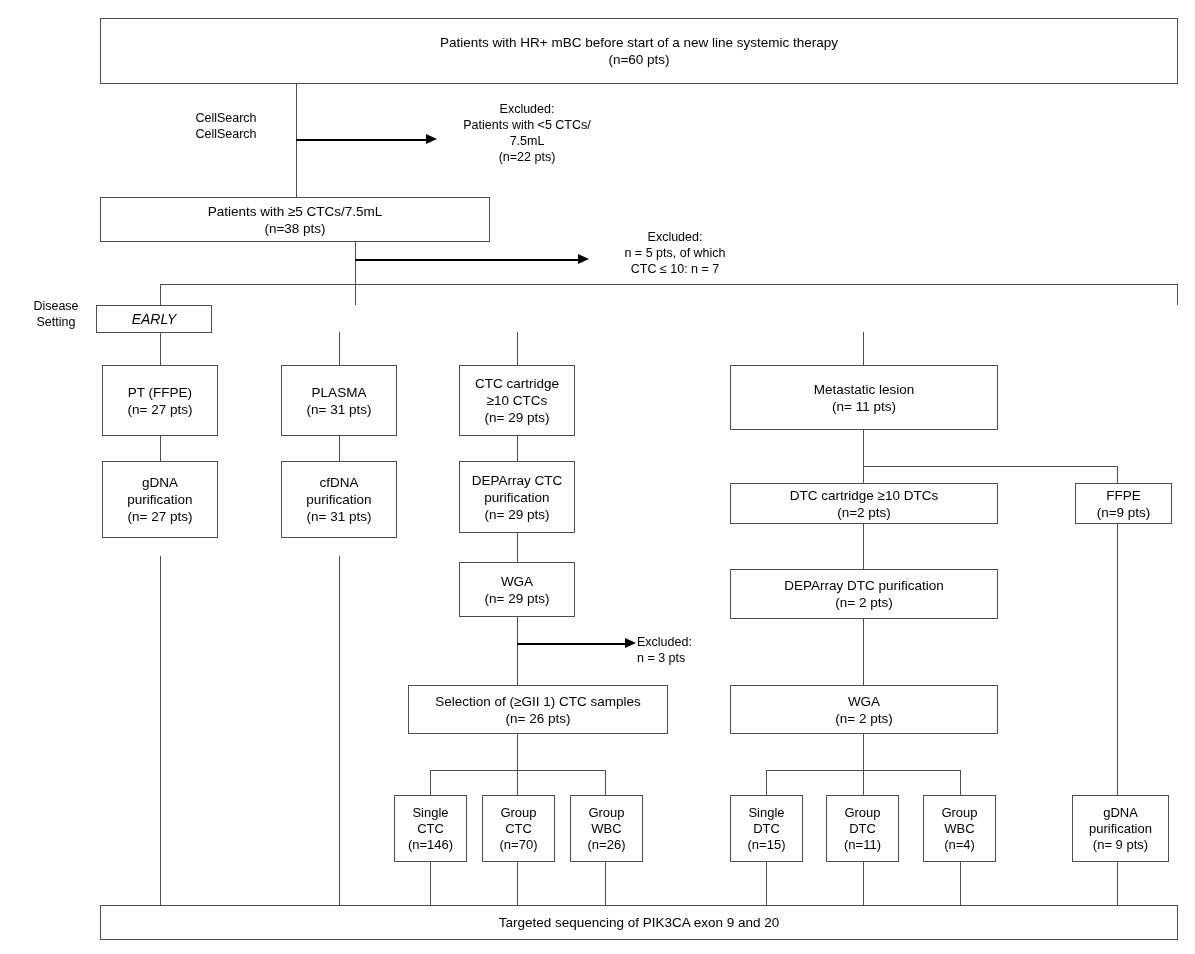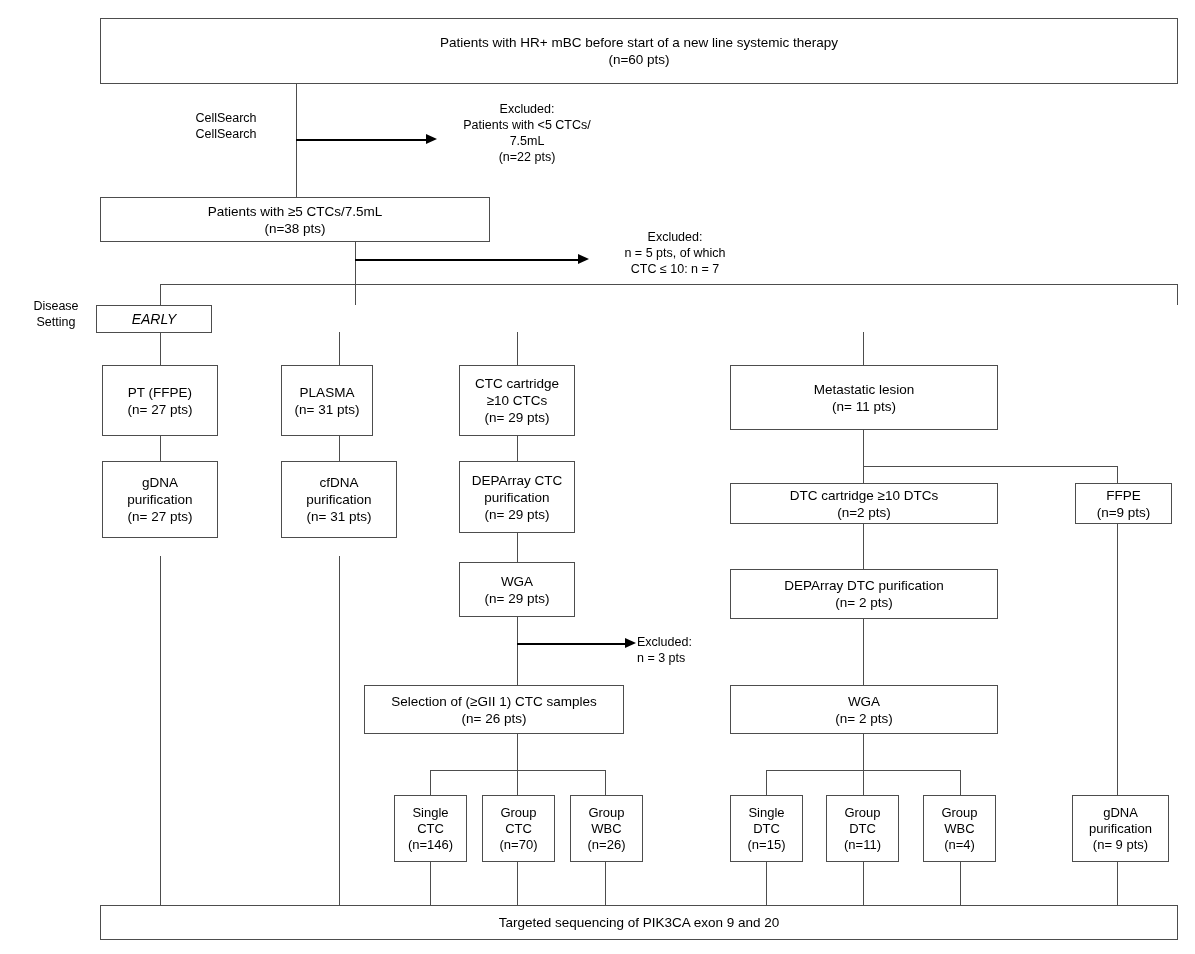--- a/index.html
+++ b/index.html
@@ -186,21 +186,21 @@
   <div class="box italic" style="left:96px; top:305px; width:116px; height:28px;">
     <span class="ln">EARLY</span>
   </div>
 
 
   <div class="box" style="left:102px; top:365px; width:116px; height:71px;">
     <span class="ln">PT (FFPE)</span>
     <span class="ln">(n= 27 pts)</span>
   </div>
 
-  <div class="box" style="left:281px; top:365px; width:92px; height:71px;">
+  <div class="box" style="left:281px; top:365px; width:116px; height:71px;">
     <span class="ln">PLASMA</span>
     <span class="ln">(n= 31 pts)</span>
   </div>
 
   <div class="box" style="left:459px; top:365px; width:116px; height:71px;">
     <span class="ln">CTC cartridge</span>
     <span class="ln">≥10 CTCs</span>
     <span class="ln">(n= 29 pts)</span>
   </div>
 
@@ -240,21 +240,21 @@
   <div class="box" style="left:459px; top:562px; width:116px; height:55px;">
     <span class="ln">WGA</span>
     <span class="ln">(n= 29 pts)</span>
   </div>
 
   <div class="box" style="left:730px; top:569px; width:268px; height:50px;">
     <span class="ln">DEPArray DTC purification</span>
     <span class="ln">(n= 2 pts)</span>
   </div>
 
-  <div class="box" style="left:364px; top:685px; width:260px; height:49px;">
+  <div class="box" style="left:408px; top:685px; width:260px; height:49px;">
     <span class="ln">Selection of (≥GII 1) CTC samples</span>
     <span class="ln">(n= 26 pts)</span>
   </div>
 
   <div class="box" style="left:730px; top:685px; width:268px; height:49px;">
     <span class="ln">WGA</span>
     <span class="ln">(n= 2 pts)</span>
   </div>
 
   <div class="box small" style="left:394px; top:795px; width:73px; height:67px;">

